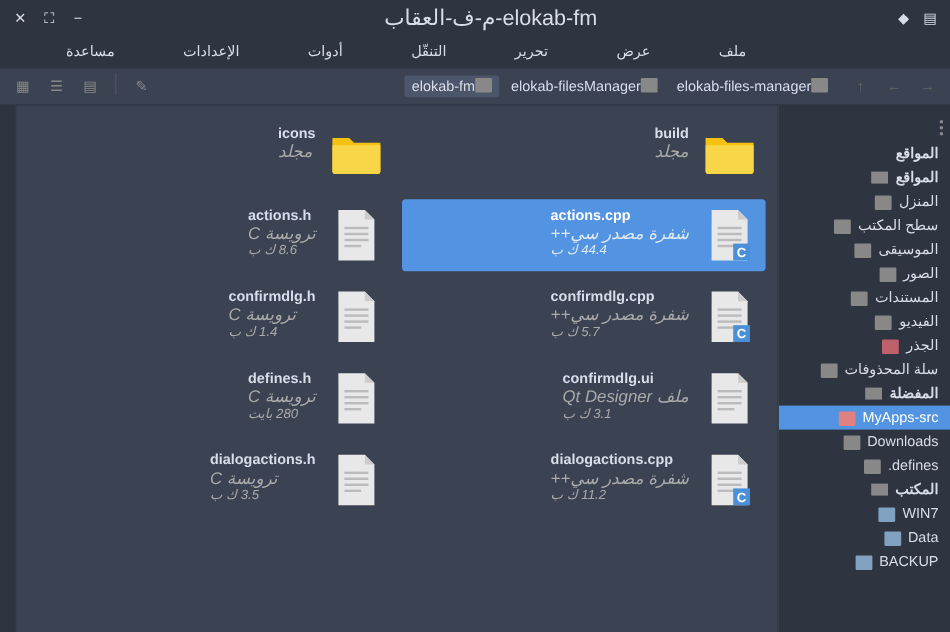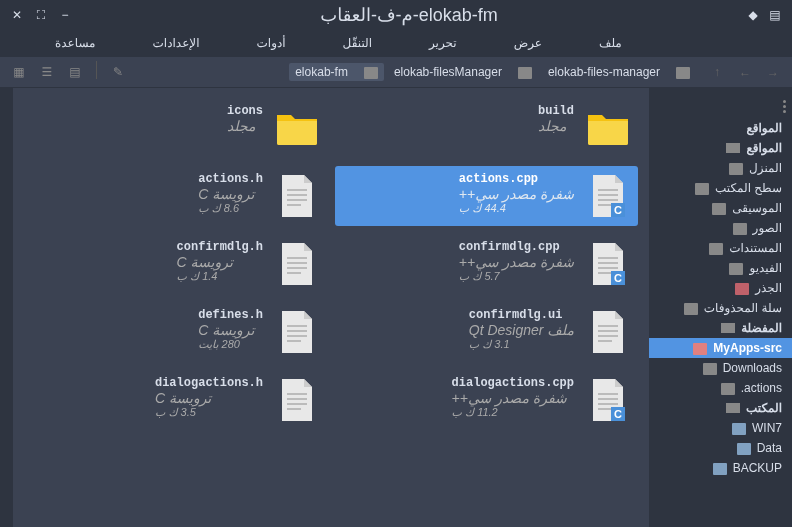--- a/index.html
+++ b/index.html
@@ -8,42 +8,42 @@
 .titlebar-left { display: flex; gap: 10px; }
 .titlebar-center { flex: 1; text-align: center; color: #d8dee9; font-size: 18px; }
 .titlebar-right { display: flex; gap: 8px; align-items: center; }
 .tb-btn { width: 14px; height: 14px; display: flex; align-items: center; justify-content: center; cursor: pointer; color: #d8dee9; }
 .menubar { height: 26px; background: #2e3440; display: flex; justify-content: flex-end; align-items: center; padding: 0 10px; gap: 4px; direction: rtl; }
 .menu-item { padding: 3px 8px; cursor: pointer; color: #d8dee9; margin-left: 37px; }
 .toolbar { height: 32px; background: #3b4252; display: flex; align-items: center; padding: 0 8px; border-top: 1px solid #2e3440; border-bottom: 1px solid #2e3440; }
 .toolbar-left { display: flex; gap: 6px; }
 .view-btn { width: 22px; height: 22px; display: flex; align-items: center; justify-content: center; cursor: pointer; color: #888; }
 .breadcrumbs { flex: 1; display: flex; align-items: center; gap: 4px; margin: 0 10px; justify-content: flex-end; }
-.bc-item { display: flex; align-items: flex-end; gap: 16px; padding: 2px 6px; cursor: pointer; color: #d8dee9; }
+.bc-item { display: flex; align-items: flex-start; gap: 0; padding: 2px 6px; cursor: pointer; color: #d8dee9; }
 .bc-active { background: #4c566a; border-radius: 2px; }
 .bc-folder { width: 14px; height: 12px; background: #888; border-radius: 1px; }
 .nav-btns { display: flex; gap: 6px; }
 .nav-btn { width: 22px; height: 22px; display: flex; align-items: center; justify-content: center; cursor: pointer; color: #666; }
 .main { display: flex; height: 439px; }
 .sidebar { width: 144px; background: #2e3440; border-left: 1px solid #3b4252; direction: rtl; padding: 6px 0; overflow-y: auto; }
 .sb-header { padding: 3px 10px; color: #d8dee9; font-weight: bold; text-align: left; display: flex; align-items: center; gap: 6px; justify-content: flex-start; }
 .sb-item { padding: 3px 10px 3px 10px; display: flex; align-items: flex-end; gap: 6px; cursor: pointer; color: #d8dee9; justify-content: flex-start; }
-.sb-item.selected { background: #5294e2; color: white; font-weight: bold; }
+.sb-item.selected { background: #5294e2; color: white; }
 .sb-icon { width: 14px; height: 12px; display: inline-block; }
 .sb-folder { background: #888; border-radius: 1px; }
 .sb-folder.pink { background: #e08080; }
 .sb-folder.red { background: #bf616a; }
 .sb-disk { background: #81a1c1; border-radius: 1px; }
 .content { flex: 1; background: #3b4252; display: flex; flex-wrap: wrap; align-content: flex-start; padding: 10px; gap: 0; overflow-y: auto; direction: rtl; }
 .content-inner { display: grid; grid-template-columns: 1fr 1fr; width: 100%; gap: 8px 8px; }
 .file-item { display: flex; align-items: flex-start; padding: 6px; gap: 10px; cursor: pointer; border-radius: 3px; direction: rtl; }
 .file-item.selected { background: #5294e2; }
 .file-icon { width: 48px; height: 48px; flex-shrink: 0; display: flex; align-items: center; justify-content: center; }
 .file-info { text-align: left; direction: rtl; display: flex; flex-direction: column; align-items: flex-end; }
-.file-name { color: #d8dee9; font-weight: bold; font-size: 12px; font-family: Liberation Mono, monospace; }
+.file-name { color: #d8dee9; font-weight: bold; font-size: 12px; }
 .file-item.selected .file-name { color: white; }
 .file-type { color: #aaa; font-size: 14px; font-style: italic; text-align: center; }
 .file-item.selected .file-type { color: #e0e8f0; }
 .file-size { color: #aaa; font-size: 11px; font-style: italic; }
 .file-item.selected .file-size { color: #e0e8f0; }
 .folder-svg { width: 44px; height: 38px; }
 .doc-svg { width: 38px; height: 46px; }
 .scrollbar-left { width: 14px; background: #2e3440; border-right: 1px solid #3b4252; }
 .sb-places-icon { width: 14px; height: 10px; background: #888; }
 .drag-handle { width: 10px; height: 24px; display: flex; flex-direction: column; gap: 2px; justify-content: center; cursor: pointer; }
@@ -328,21 +328,21 @@
         </div>
         <div class="sb-item selected">
           <span>MyApps-src</span>
           <span class="sb-icon sb-folder pink"></span>
         </div>
         <div class="sb-item">
           <span>Downloads</span>
           <span class="sb-icon sb-folder"></span>
         </div>
         <div class="sb-item">
-          <span>actions.</span>
+          <span>defines.</span>
           <span class="sb-icon sb-folder"></span>
         </div>
         <div class="sb-header">
           <span>المكتب</span>
           <span class="sb-places-icon"></span>
         </div>
         <div class="sb-item">
           <span>WIN7</span>
           <span class="sb-icon sb-disk"></span>
         </div>

